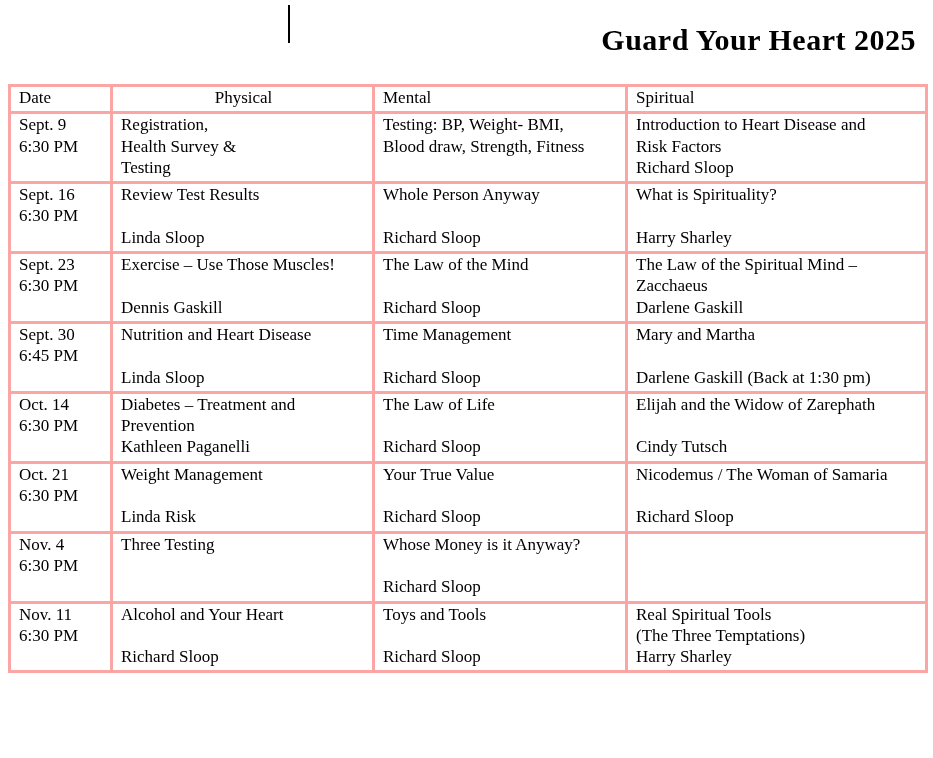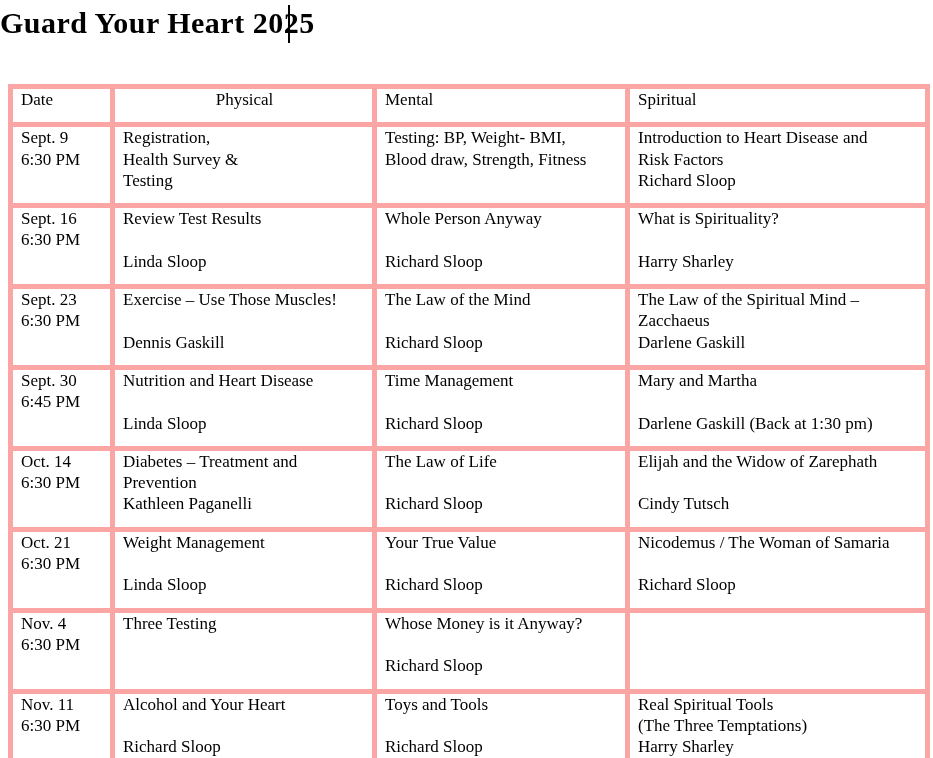--- a/index.html
+++ b/index.html
@@ -7,22 +7,22 @@
     width: 933px; height: 758px;
     background: #ffffff;
     font-family: "Liberation Serif", "DejaVu Serif", serif;
     color: #000000;
     overflow: hidden;
   }
   .page { position: relative; width: 933px; height: 758px; background:#fff; }
 
   
   .title-wrap {
-    position: absolute; left: 0; top: 6px; width: 916px;
-    text-align: left;
+    position: absolute; left: 0; top: 23px; width: 916px;
+    text-align: right;
   }
   .doc-title {
     display: inline-block;
     font-size: 30px; font-weight: bold;
     letter-spacing: 0.5px;
     white-space: pre;
   }
   .caret {
     position: absolute;
     left: 288px; top: 5px;
@@ -38,25 +38,25 @@
     table-layout: fixed;
     font-size: 17px;
     line-height: 21.3px;
   }
   table.schedule col.c-date      { width: 102px; }
   table.schedule col.c-physical  { width: 262px; }
   table.schedule col.c-mental    { width: 253px; }
   table.schedule col.c-spiritual { width: 300px; }
 
   table.schedule th, table.schedule td {
-    border: 5px solid #fca5a5;
+    border: 3px solid #fca5a5;
     vertical-align: top;
     text-align: left;
     font-weight: normal;
-    padding: 0 6px 12px 8px;
+    padding: 0 6px 3px 8px;
     white-space: pre-line;
     overflow: hidden;
     font-family: Liberation Serif, serif;
   }
   table.schedule { border-bottom: 2px solid #000; }
   table.schedule tr.hdr { height: 20px; }
   table.schedule tr.row { height: 64px; }
   table.schedule th.center { text-align: center; margin-top: 41px; }
 </style>
 </head>
@@ -153,21 +153,21 @@
         <td>Elijah and the Widow of Zarephath
 
 Cindy Tutsch</td>
       </tr>
 
       <tr class="row">
         <td>Oct. 21
 6:30 PM</td>
         <td>Weight Management
 
-Linda Sloop</td>
+Linda Risk</td>
         <td>Your True Value
 
 Richard Sloop</td>
         <td>Nicodemus / The Woman of Samaria
 
 Richard Sloop</td>
       </tr>
 
 
       <tr class="row">

